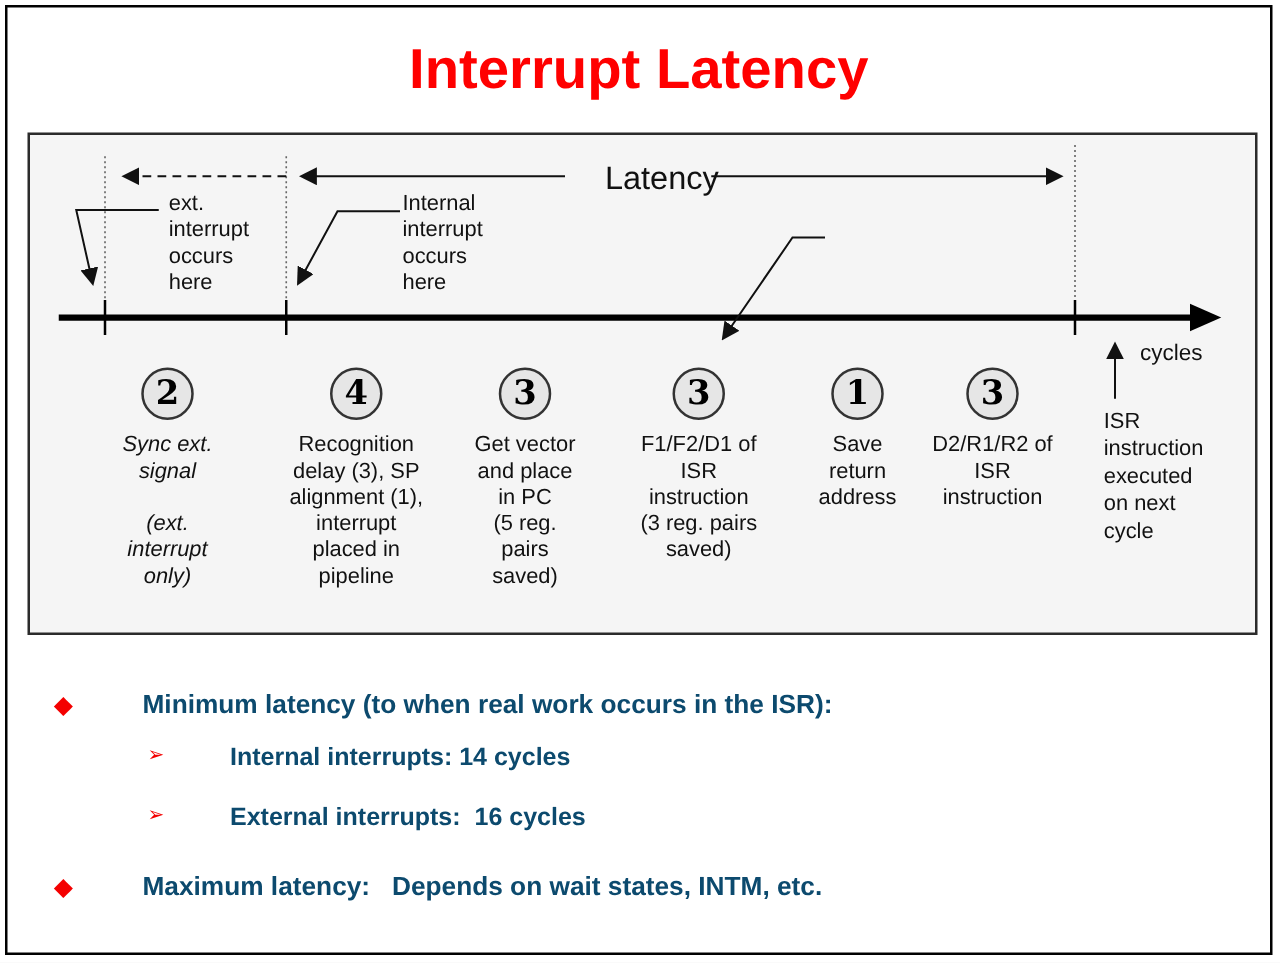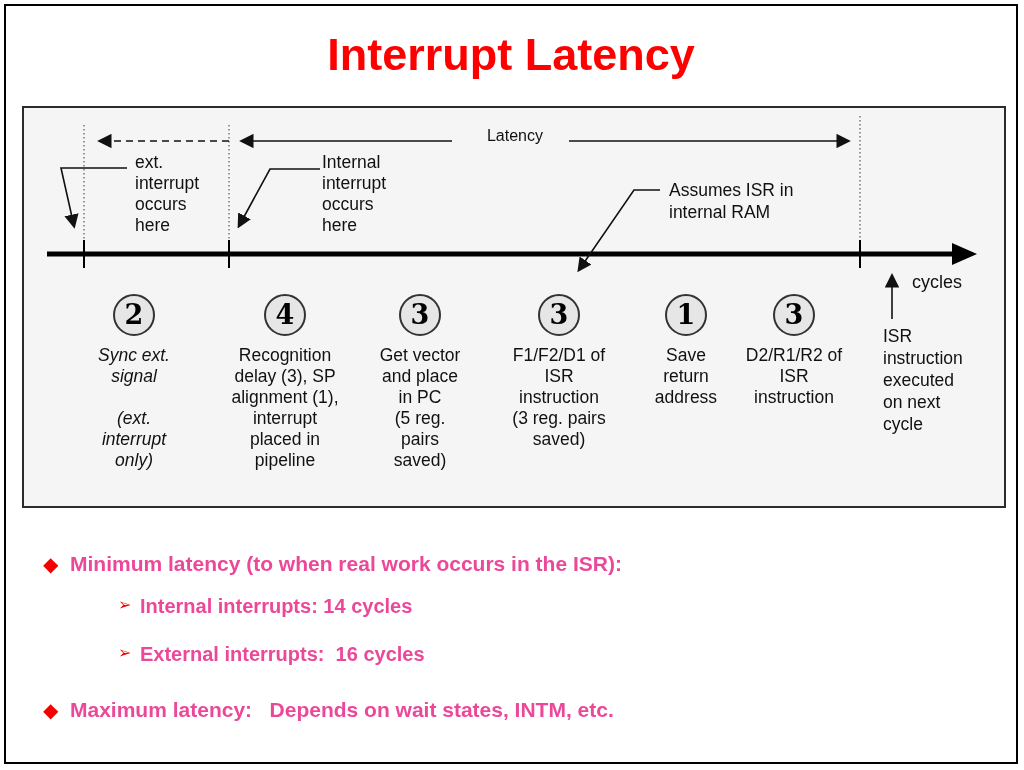--- a/index.html
+++ b/index.html
@@ -19,37 +19,37 @@
   }
   .diagram-box {
     position:absolute; left:16px; top:100px; width:984px; height:402px;
     background:var(--box_bg,#f5f5f5); border:2px solid #2b2b2b; box-sizing:border-box;
   }
   .diagram-box svg { position:absolute; left:0; top:0; }
   .anno {
     position:absolute; font-size:17.5px; line-height:21px; white-space:pre-line;
   }
   .latency-label {
-    position:absolute; left:431px; top:19px; width:120px; text-align:center;
-    font-size:16px;
+    position:absolute; left:431px; top:19px; width:120px; text-align:right;
+    font-size:26px;
   }
   .cycles-label { position:absolute; left:888px; top:164px; font-size:18px; }
   .isr-exec { position:absolute; left:859px; top:217px; font-size:17.5px; line-height:22px; white-space:pre-line; }
   .stage-circle {
     position:absolute; top:186px; width:42px; height:42px; box-sizing:border-box;
     border:2px solid #333; border-radius:50%; background:var(--circle_fill,#e6e6e6);
     text-align:center; line-height:37px;
     font-family:"DejaVu Serif", serif; font-size:27px; font-weight:bold; color:#000;
   }
   .stage-label {
     position:absolute; top:237px; text-align:center; font-size:17.5px;
     line-height:21px; white-space:pre-line;
   }
   .bullet-text {
-    position:absolute; font-weight:bold; color:#ec4899; white-space:pre-wrap;
+    position:absolute; font-weight:bold; color:#0c4a6e; white-space:pre-wrap;margin-left:44px;
   }
   .b-main { font-size:21px; line-height:26px; }
   .b-sub  { font-size:20px; line-height:25px; }
   .marker { position:absolute; color:var(--marker_red,#f40000); }
   .m-diamond { font-size:20px; line-height:20px; }
   .m-arrow   { font-size:16px; line-height:16px; }
 </style>
 </head>
 <body>
 
@@ -91,22 +91,20 @@
 
     <div class="latency-label">Latency</div>
     <div class="anno" style="left:111px; top:44px;">ext.
 interrupt
 occurs
 here</div>
     <div class="anno" style="left:298px; top:44px;">Internal
 interrupt
 occurs
 here</div>
-    <div class="anno" style="left:645px; top:71px; line-height:22px;">Assumes ISR in
-internal RAM</div>
     <div class="cycles-label">cycles</div>
     <div class="isr-exec">ISR
 instruction
 executed
 on next
 cycle</div>
 
     <div class="stage-circle" style="left:89px;">2</div>
     <div class="stage-circle" style="left:240px;">4</div>
     <div class="stage-circle" style="left:375px;">3</div>

